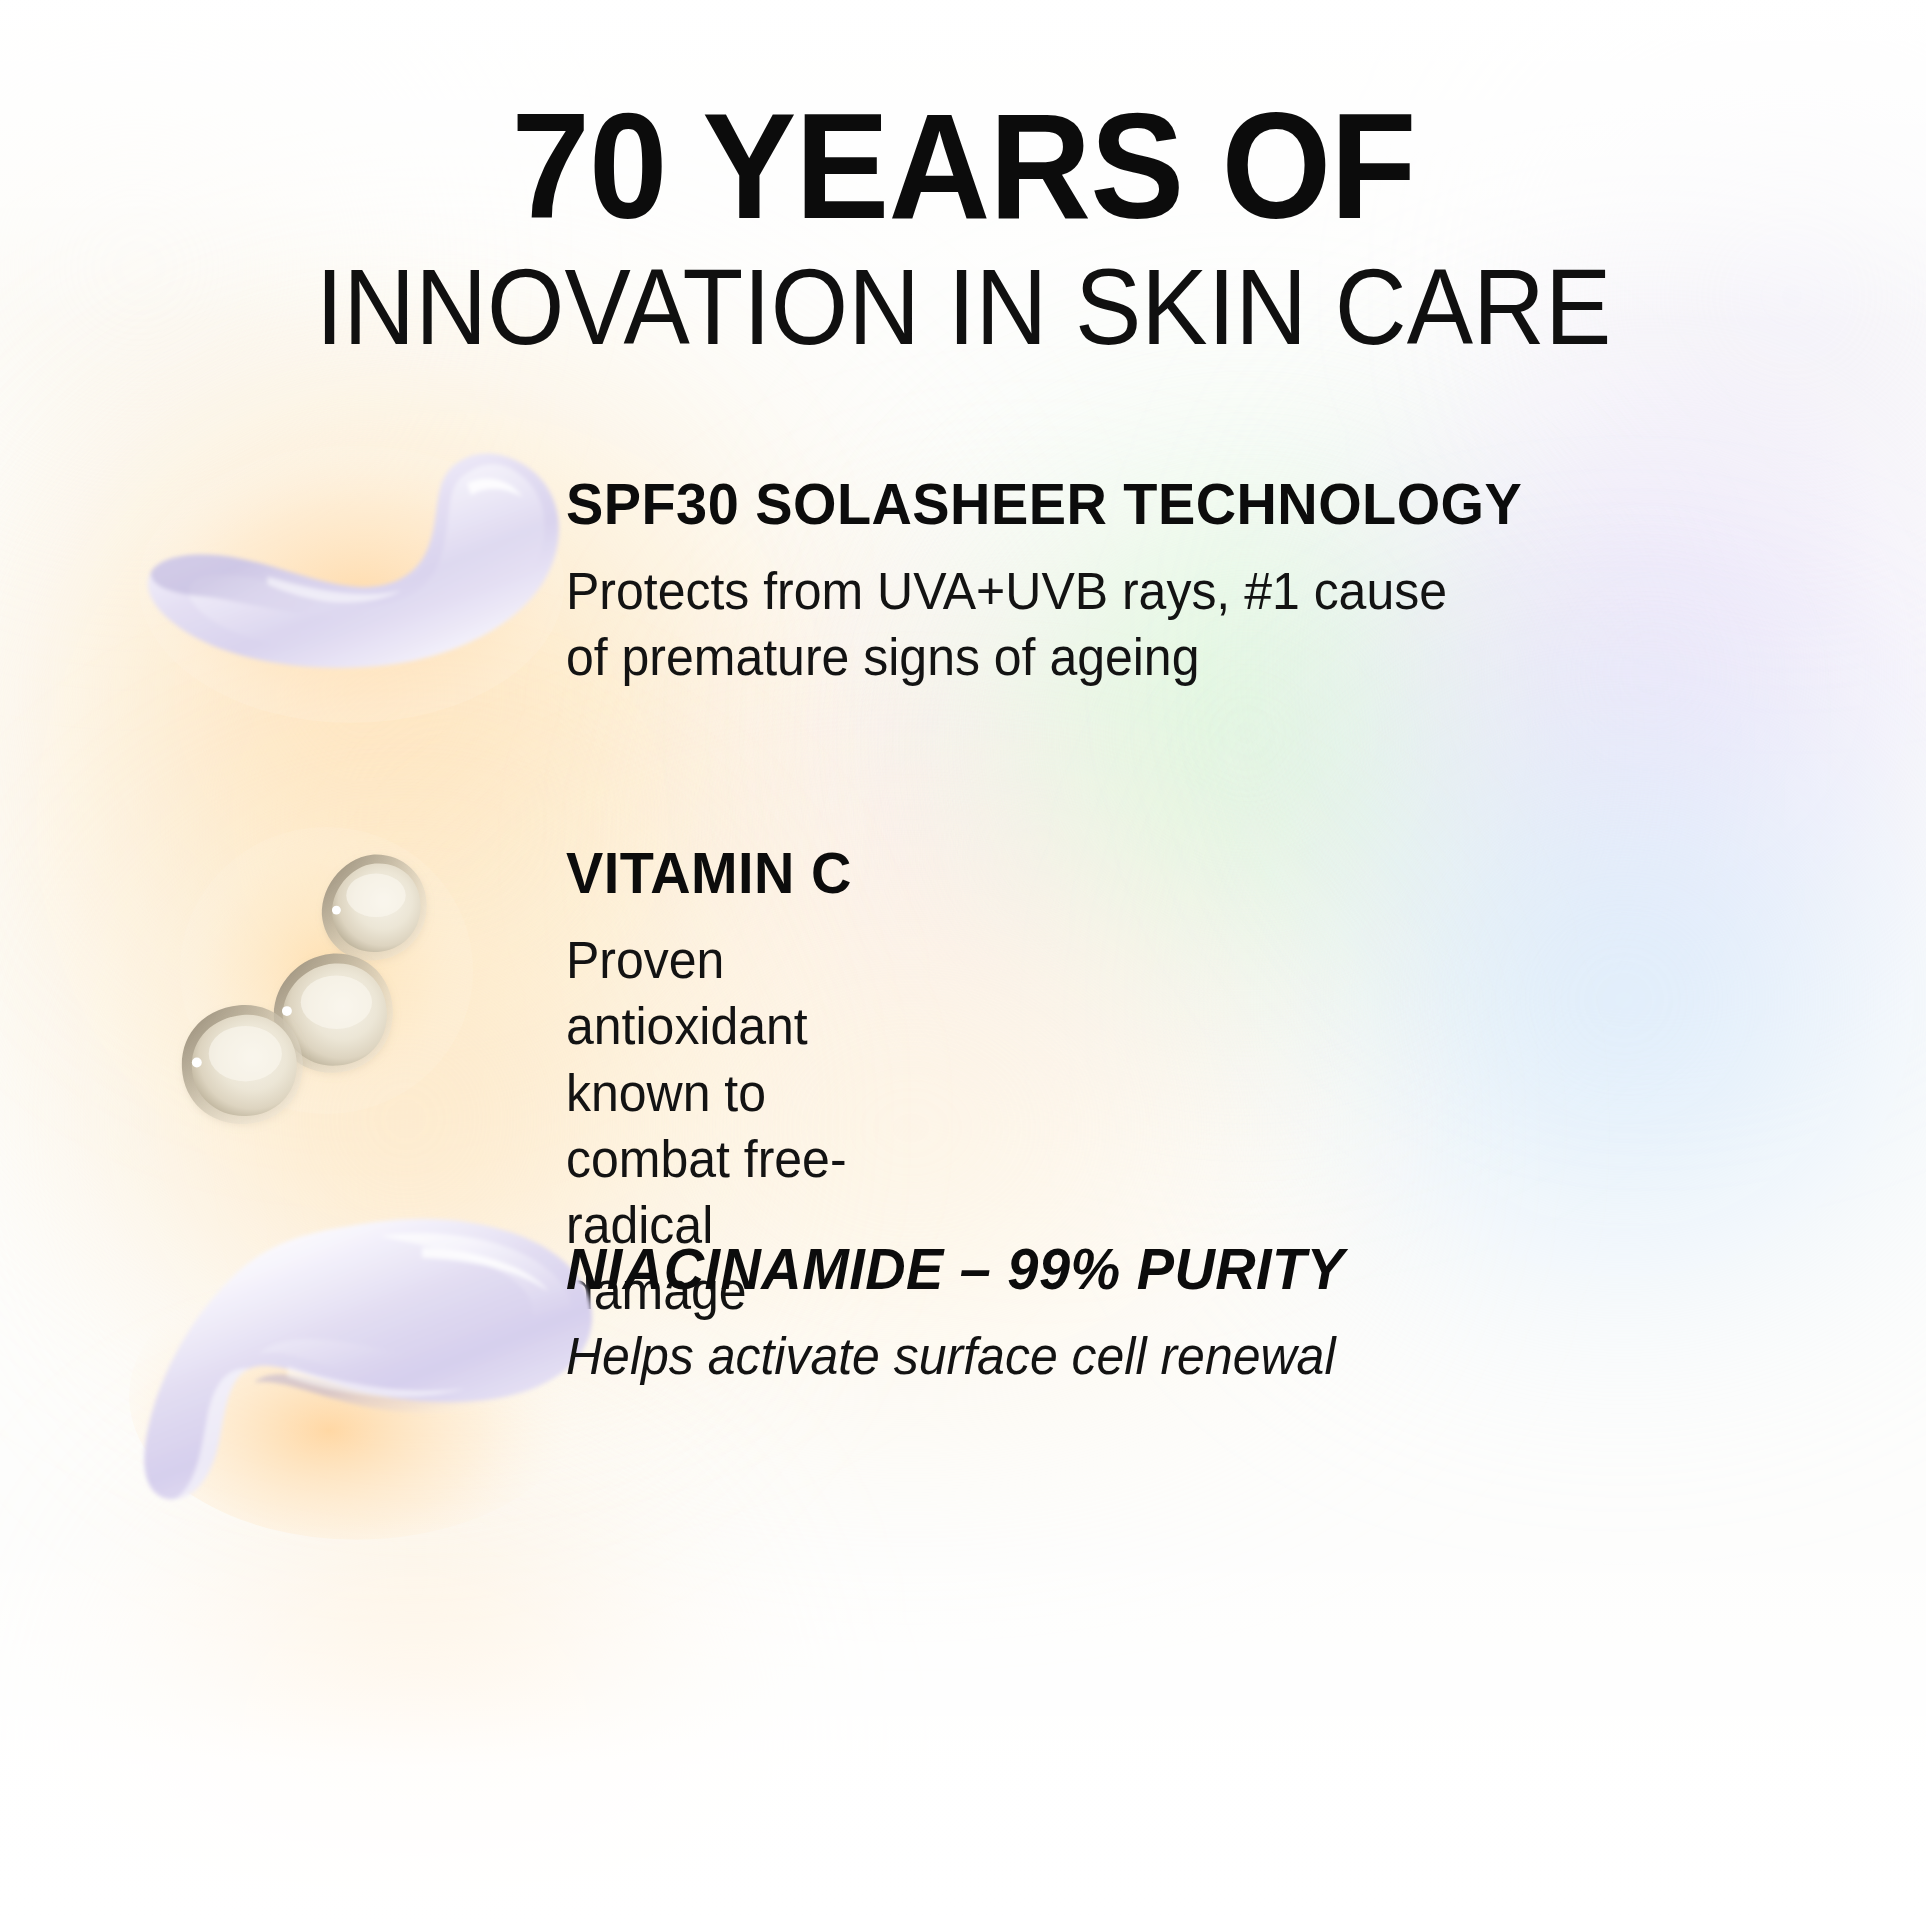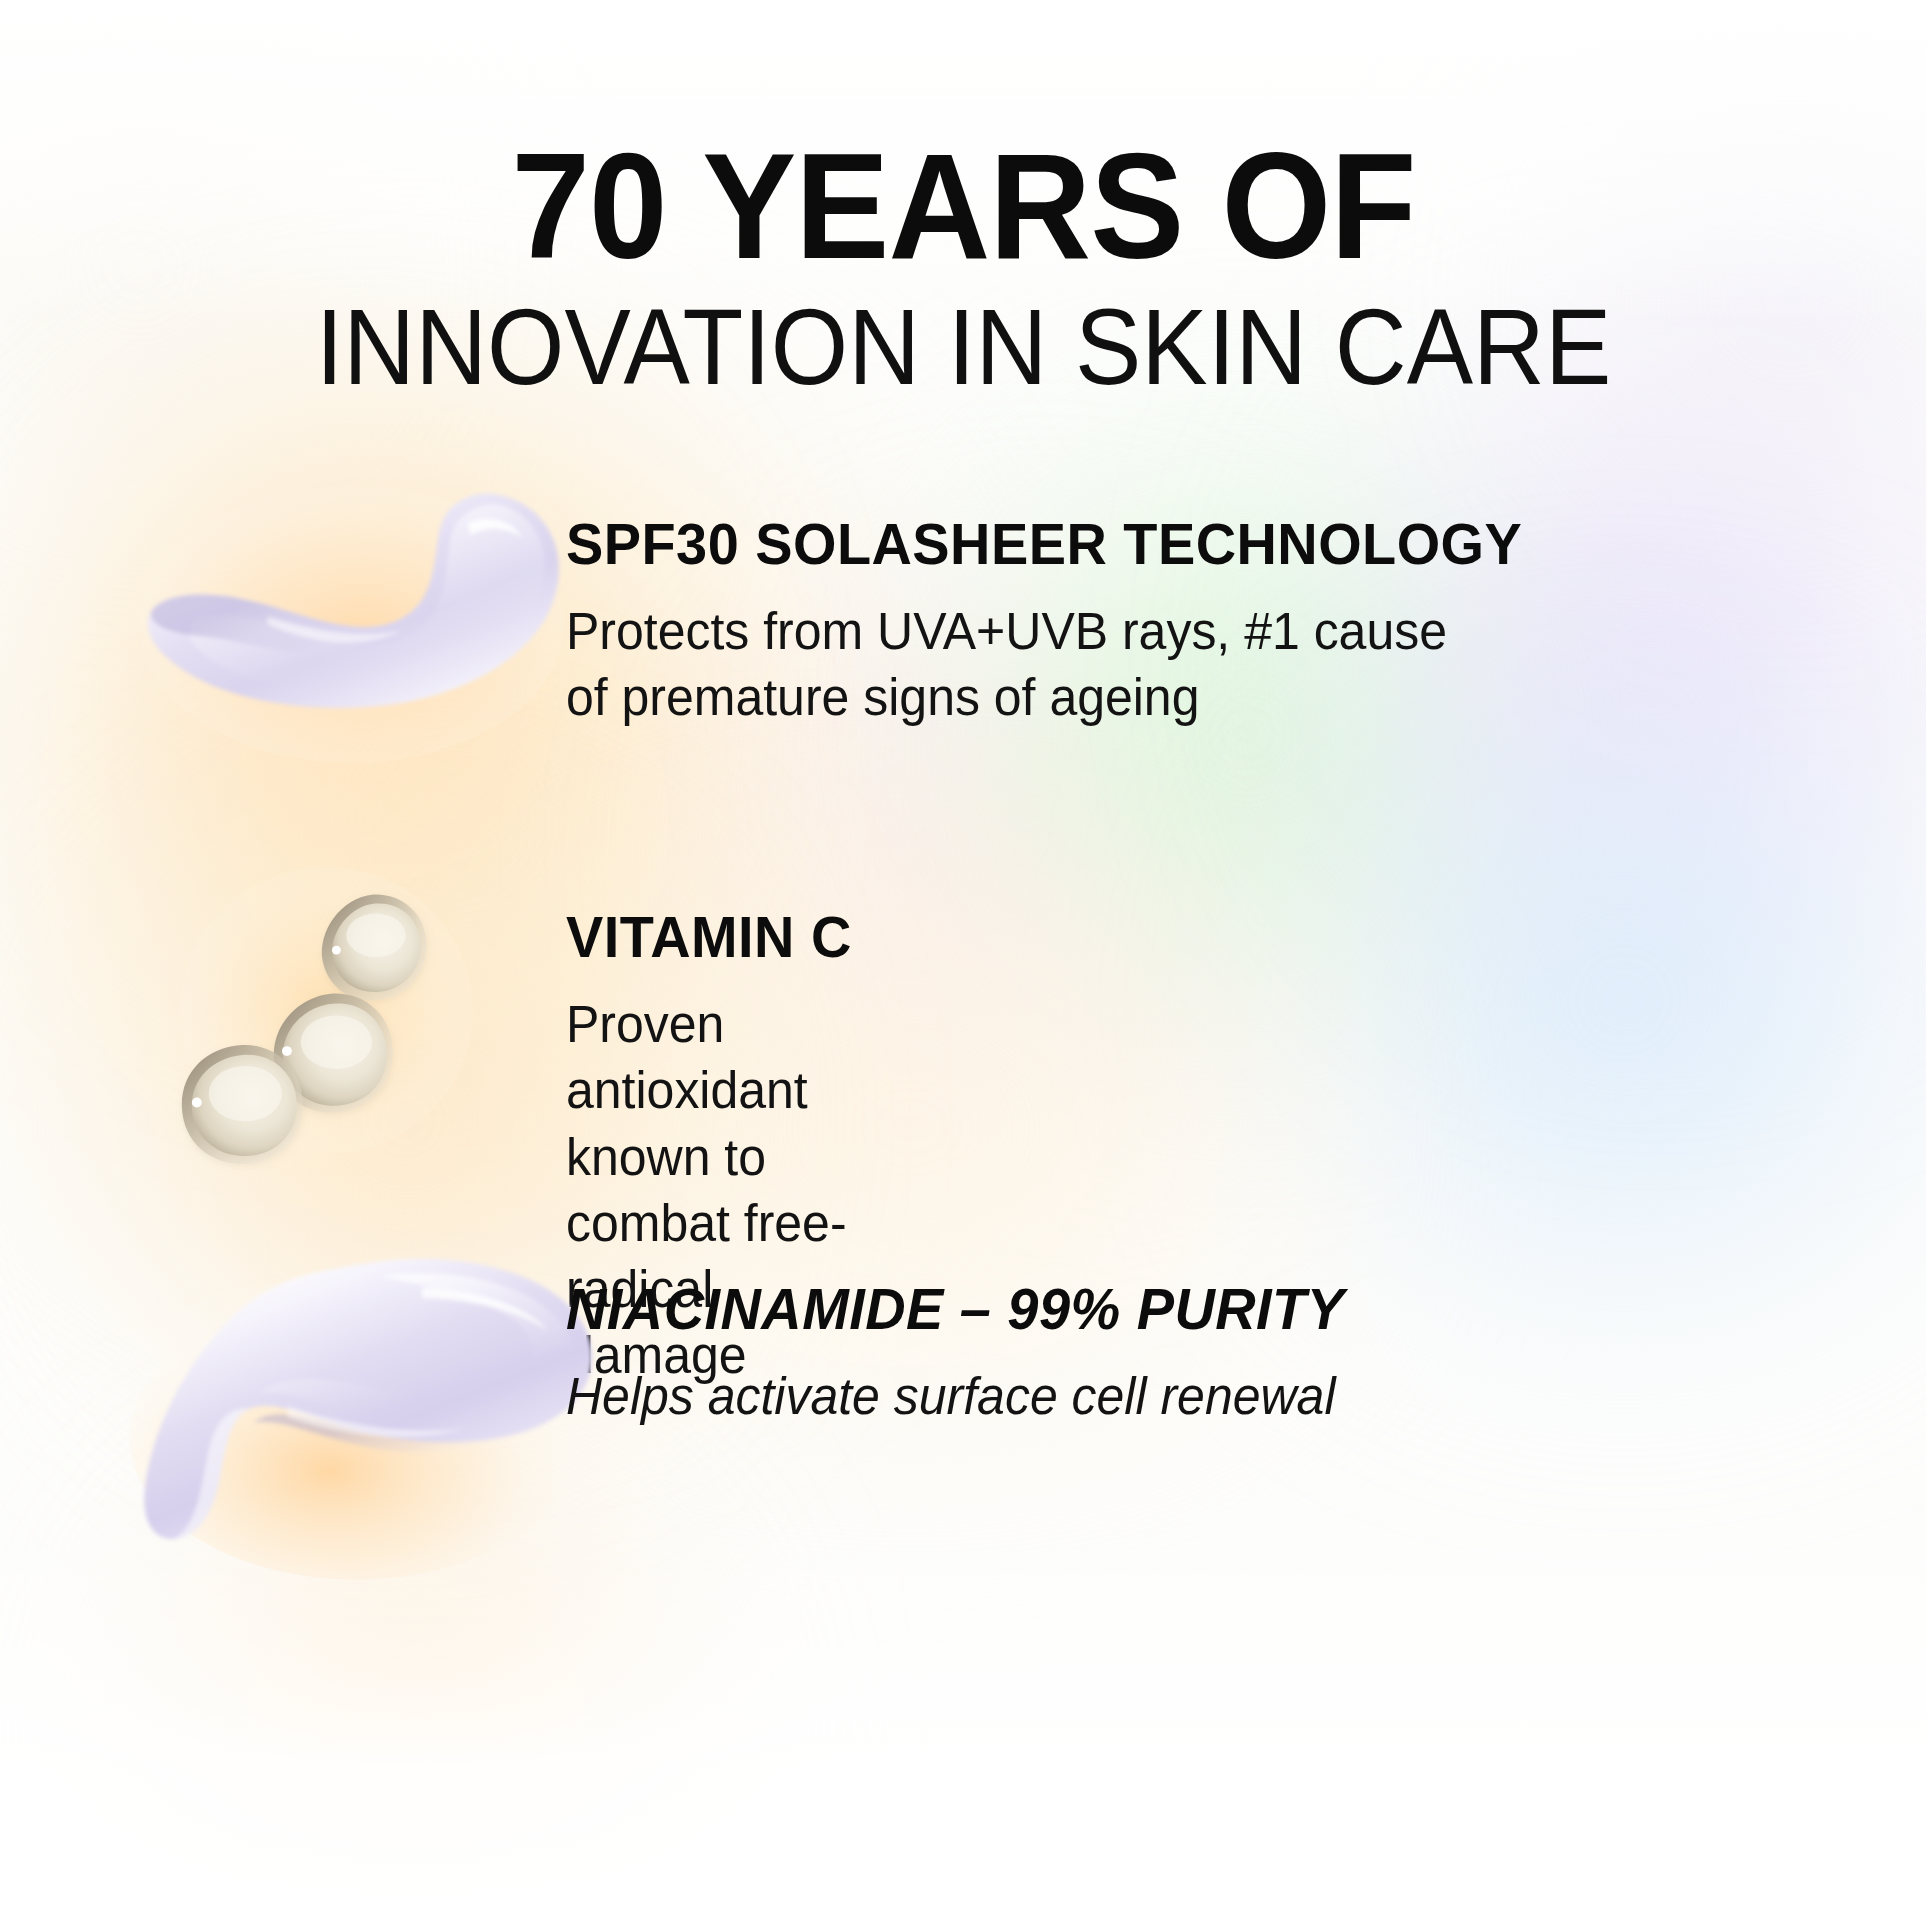--- a/index.html
+++ b/index.html
@@ -78,21 +78,21 @@
   #bg-fade-bottom {
     position:absolute; left:0; right:0; bottom:0; height:426px;
     background:linear-gradient(to bottom, rgba(255,255,255,0) 0%, rgba(255,255,255,0.92) 62%, #ffffff 100%);
   }
   #bg-fade-top {
     position:absolute; left:0; right:0; top:0; height:327px;
     background:linear-gradient(to bottom, rgba(255,255,255,0.96) 0%, rgba(255,255,255,0.55) 60%, rgba(255,255,255,0) 100%);
   }
 
   
-  #content { position:absolute; inset:0;margin-top:40px; }
+  #content { position:absolute; inset:0; }
 
   
   #header { position:absolute; left:0; right:0; top:91px; text-align:center; }
   #headline {
     font-family:"Liberation Sans Narrow","Liberation Sans", sans-serif;
     font-weight:700;
     font-size:150px;
     line-height:1.0;
     letter-spacing:-1px;
     color:#0c0c0c;
@@ -131,21 +131,21 @@
     font-weight:400;
     font-size:51px;
     line-height:1.30;
     color:#131313;
     margin-top:22px;
     transform:scaleX(0.98);
     transform-origin:left top;
   }
 
   #feature-1 .feat-text { left:566px; top:471px; }
-  #feature-2 .feat-text { left:566px; top:864px; }
+  #feature-2 .feat-text { left:566px; top:840px; }
   #feature-3 .feat-text { left:566px; top:1236px;font-style:italic; }
 
   
   .art { position:absolute; }
   #art-cream-top   { left:119px; top:426px;  width:455px; height:297px; }
   #art-droplets    { left:178px; top:822px;  width:297px; height:297px; }
   #art-cream-bottom{ left:139px; top:1208px; width:465px; height:317px; }
 
   .art svg { display:block; width:100%; height:100%; overflow:visible; }
 </style>

